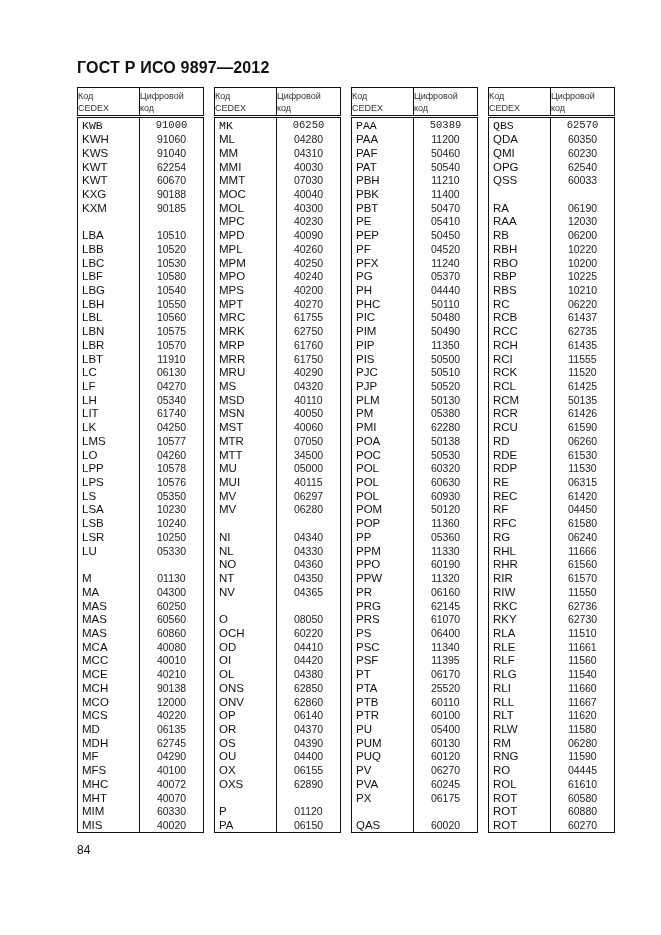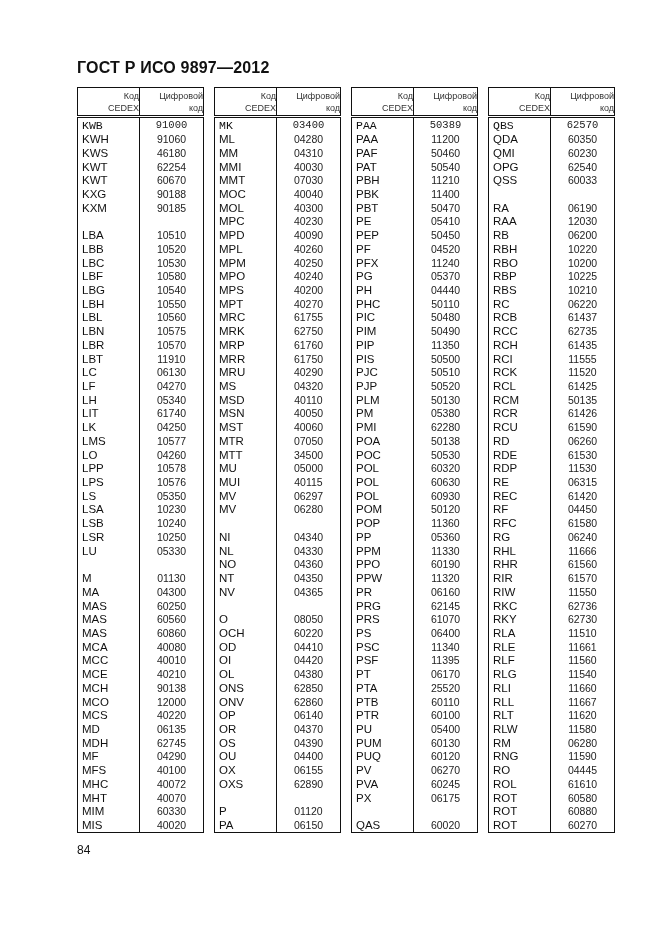--- a/index.html
+++ b/index.html
@@ -5,21 +5,21 @@
   html, body { margin: 0; padding: 0; background: #ffffff; }
   body { width: 661px; height: 935px; position: relative; overflow: hidden;
          font-family: "Liberation Sans", sans-serif; color: #111; }
   .doc-header { position: absolute; left: 77px; top: 59px; font-size: 16px; font-weight: bold; letter-spacing: 0.2px; }
   .page-number { position: absolute; left: 77px; top: 843px; font-size: 12px; }
   table.codes { position: absolute; top: 87px; width: 126px; border-collapse: collapse;
                 border: 1.4px solid #111; table-layout: fixed; }
   table.codes col.c1 { width: 62px; }
   table.codes col.c2 { width: 64px; }
   table.codes th { font-weight: normal; font-size: 9px; line-height: 12px; height: 27px;
-                   color: #333; text-align: right; border-right: 1px solid #111;
+                   color: #333; text-align: left; border-right: 1px solid #111;
                    border-bottom: 3px double #111; padding: 0; vertical-align: middle; }
   table.codes th:last-child { border-right: none; margin-top: 30px; }
   table.codes td { font-size: 11px; height: 13.73px; line-height: 13px; padding: 0; white-space: nowrap; }
   table.codes td.code { padding-left: 4px; border-right: 1px solid #111; font-size: 11.5px; }
   table.codes td.num { text-align: center; font-size: 10.5px; color: #222; }
   tbody tr:first-child td { padding-top: 1px; font-family: Liberation Mono, monospace; }
 </style>
 </head>
 <body>
 
@@ -40,21 +40,21 @@
       <tr>
         <td class="code">KWB</td>
         <td class="num">91000</td>
       </tr>
       <tr>
         <td class="code">KWH</td>
         <td class="num">91060</td>
       </tr>
       <tr>
         <td class="code">KWS</td>
-        <td class="num">46180</td>
+        <td class="num">91040</td>
       </tr>
       <tr>
         <td class="code">KWT</td>
         <td class="num">62254</td>
       </tr>
       <tr>
         <td class="code">KWT</td>
         <td class="num">60670</td>
       </tr>
       <tr>
@@ -255,21 +255,21 @@
     </colgroup>
   <thead>
       <tr>
     <th><span>Код</span><br><span>CEDEX</span></th>
     <th><span>Цифровой</span><br><span>код</span></th>
   </tr>
     </thead>
   <tbody>
       <tr>
         <td class="code">MK</td>
-        <td class="num">03400</td>
+        <td class="num">06250</td>
       </tr>
       <tr>
         <td class="code">ML</td>
         <td class="num">04280</td>
       </tr>
       <tr>
         <td class="code">MM</td>
         <td class="num">04310</td>
       </tr>
       <tr>

